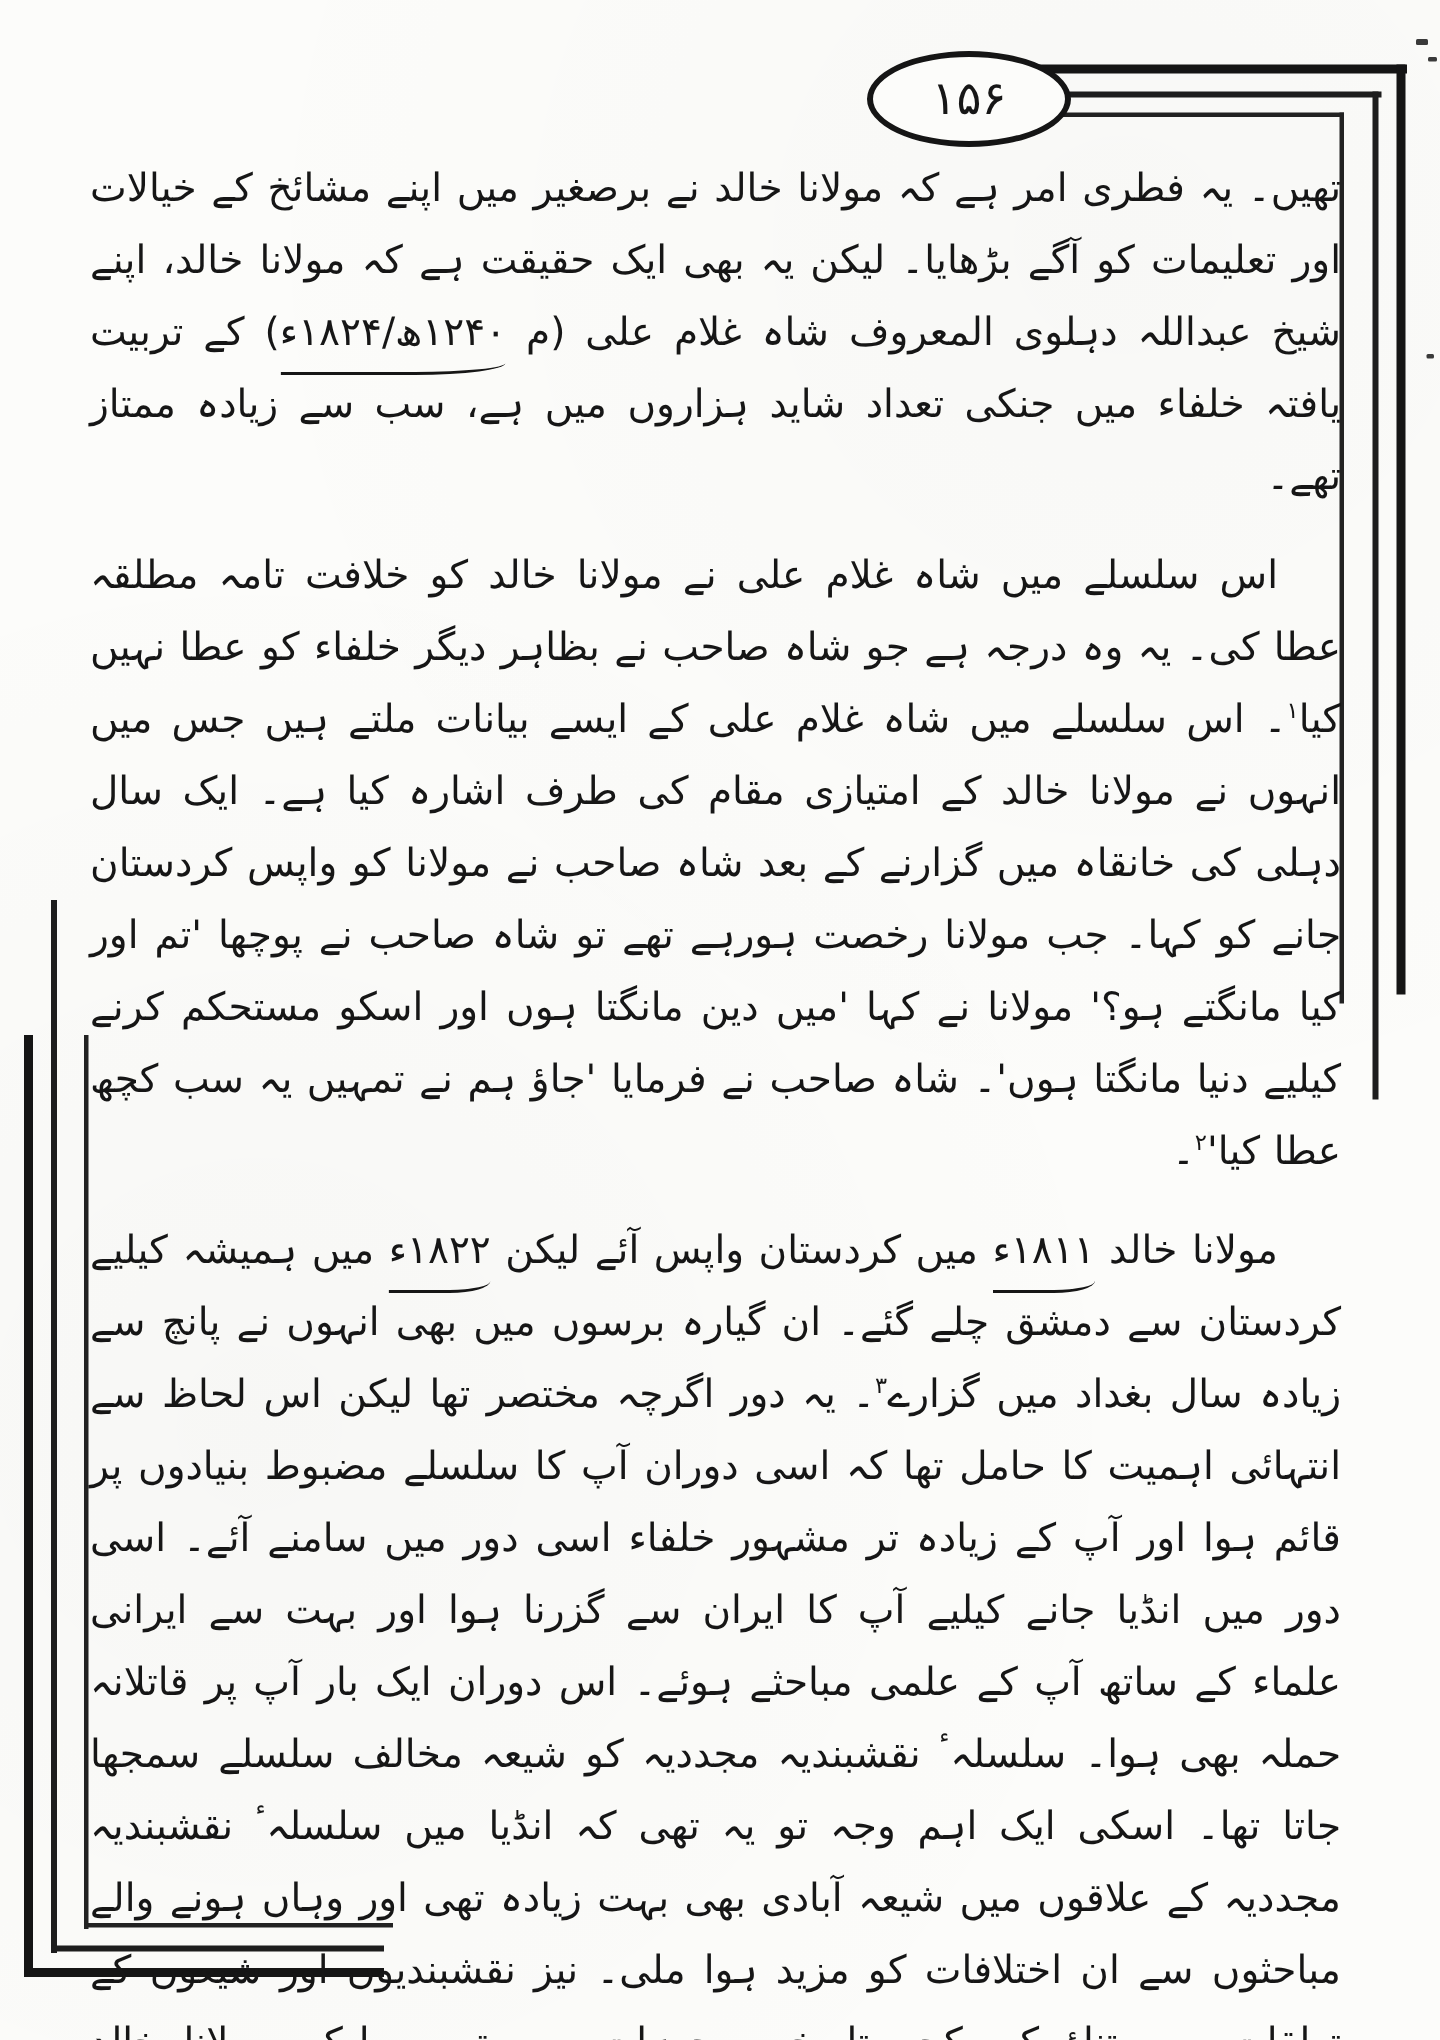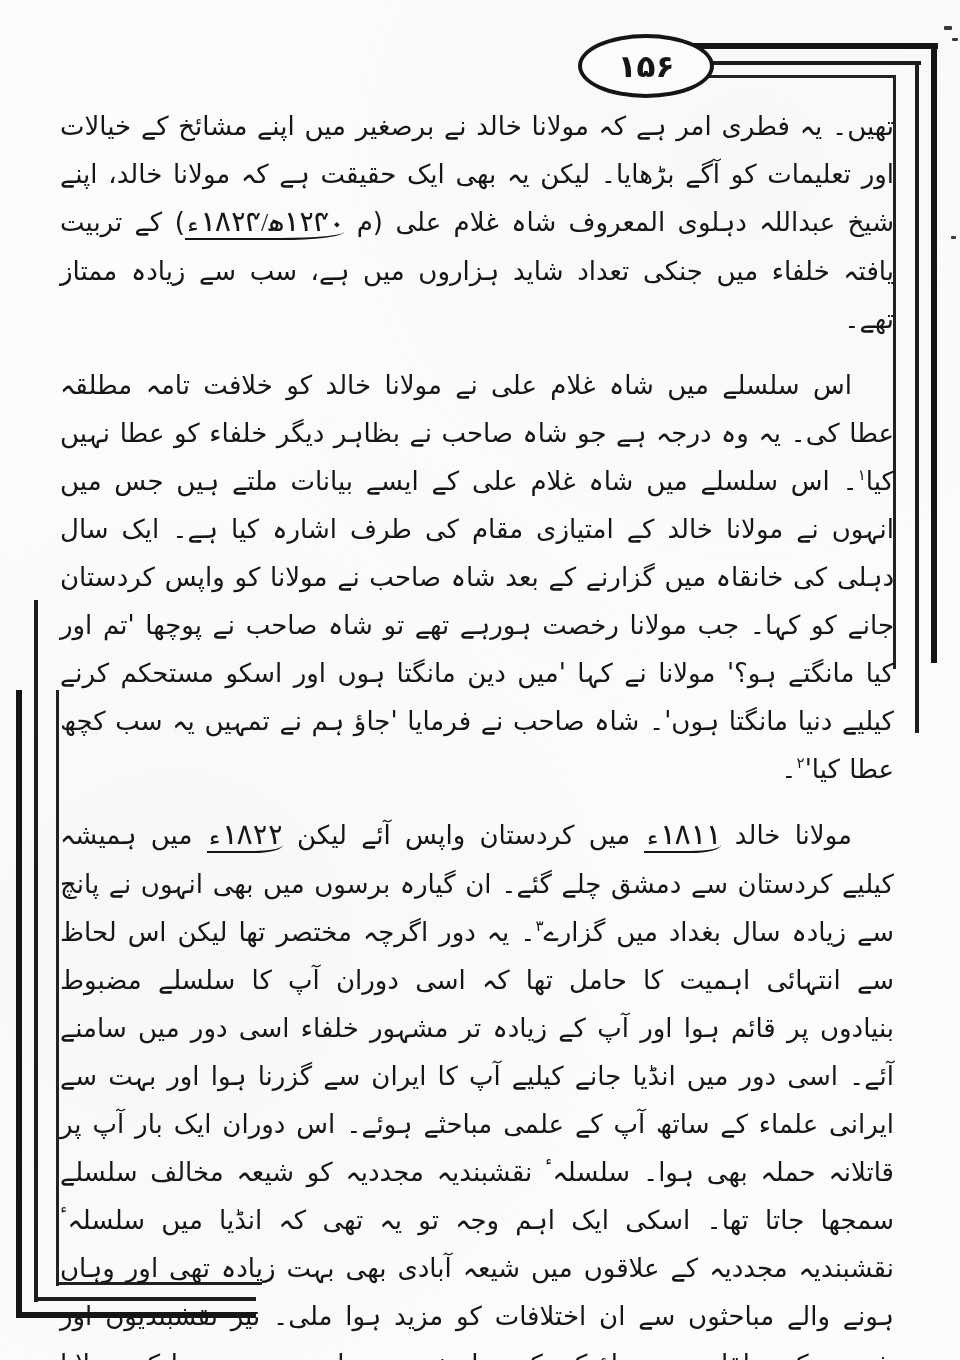--- a/index.html
+++ b/index.html
@@ -19,45 +19,44 @@
   .rule{position:absolute;background:#151515;}
   .rule.mid{background:#1d1d1d;}
   .rule.thin{background:#222;}
   
   .oval{
     position:absolute;
     border:4px solid #151515;
     border-radius:50%;
     background:#fcfcfa;
     display:flex;align-items:center;justify-content:center;
-    font-weight:bold;
+    font-weight:normal;
     letter-spacing:2px;
     text-align:center;
   }
   .oval.top{left:578px;top:34px;width:128px;height:56px;font-size:31px;}
   .oval.bottom{left:247px;top:1268px;width:126px;height:58px;font-size:27px;}
   
   .text-area{
     position:absolute;
     top:102px;right:66px;left:60px;
     direction:rtl;
     text-align:justify;
     font-size:26px;
     line-height:48px;
     word-spacing:1px;
   }
   .text-area p{margin:0 0 18px 0;}
   .text-area p.indent{text-indent:42px;}
   .seg{color:#161616;}
   .seg-underline{
     border-bottom:2.5px solid #161616;
-    padding-bottom:1px;
+    padding-bottom:11px;
     border-radius:0 0 40%/0 0 8px;
     white-space:nowrap;
-    font-family:Liberation Serif, serif;
   }
   .seg-sup{
     vertical-align:super;
     font-size:0.58em;
     line-height:0;
   }
   
   .speck{position:absolute;background:#3a3a3a;border-radius:1px;}
 </style>
 </head>

